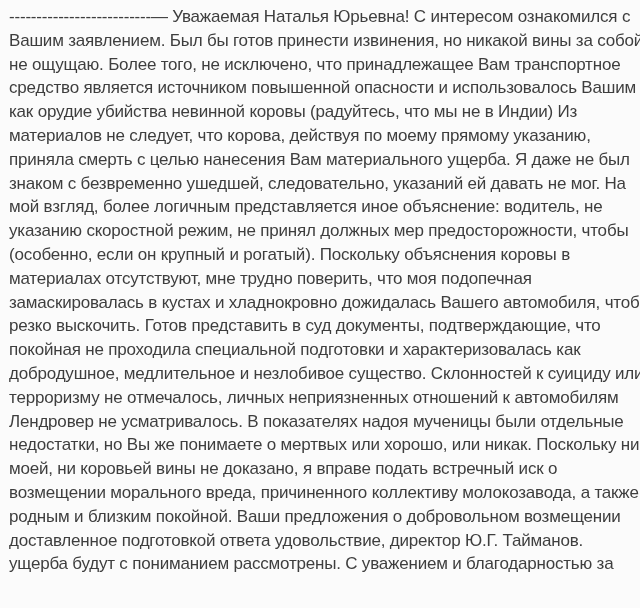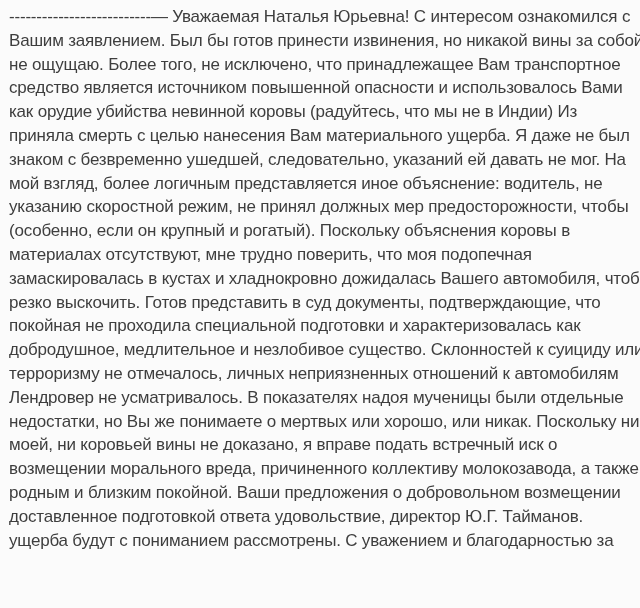--- a/index.html
+++ b/index.html
@@ -29,22 +29,23 @@
     white-space: nowrap;
   }
 </style>
 </head>
 <body>
 
 <main class="page">
   <div class="line">--------------------------— Уважаемая Наталья Юрьевна! С интересом ознакомился с</div>
   <div class="line">Вашим заявлением. Был бы готов принести извинения, но никакой вины за собой</div>
   <div class="line">не ощущаю. Более того, не исключено, что принадлежащее Вам транспортное</div>
-  <div class="line">средство является источником повышенной опасности и использовалось Вами</div>
+  <div class="line">средство является источником повышенной опасности и использовалось Вашим</div>
   <div class="line">как орудие убийства невинной коровы (радуйтесь, что мы не в Индии) Из</div>
+  <div class="line">материалов не следует, что корова, действуя по моему прямому указанию,</div>
   <div class="line">приняла смерть с целью нанесения Вам материального ущерба. Я даже не был</div>
   <div class="line">знаком с безвременно ушедшей, следовательно, указаний ей давать не мог. На</div>
   <div class="line">мой взгляд, более логичным представляется иное объяснение: водитель, не</div>
   <div class="line">указанию скоростной режим, не принял должных мер предосторожности, чтобы</div>
   <div class="line">(особенно, если он крупный и рогатый). Поскольку объяснения коровы в</div>
   <div class="line">материалах отсутствуют, мне трудно поверить, что моя подопечная</div>
   <div class="line">замаскировалась в кустах и хладнокровно дожидалась Вашего автомобиля, чтоб</div>
   <div class="line">резко выскочить. Готов представить в суд документы, подтверждающие, что</div>
   <div class="line">покойная не проходила специальной подготовки и характеризовалась как</div>
   <div class="line">добродушное, медлительное и незлобивое существо. Склонностей к суициду или</div>

